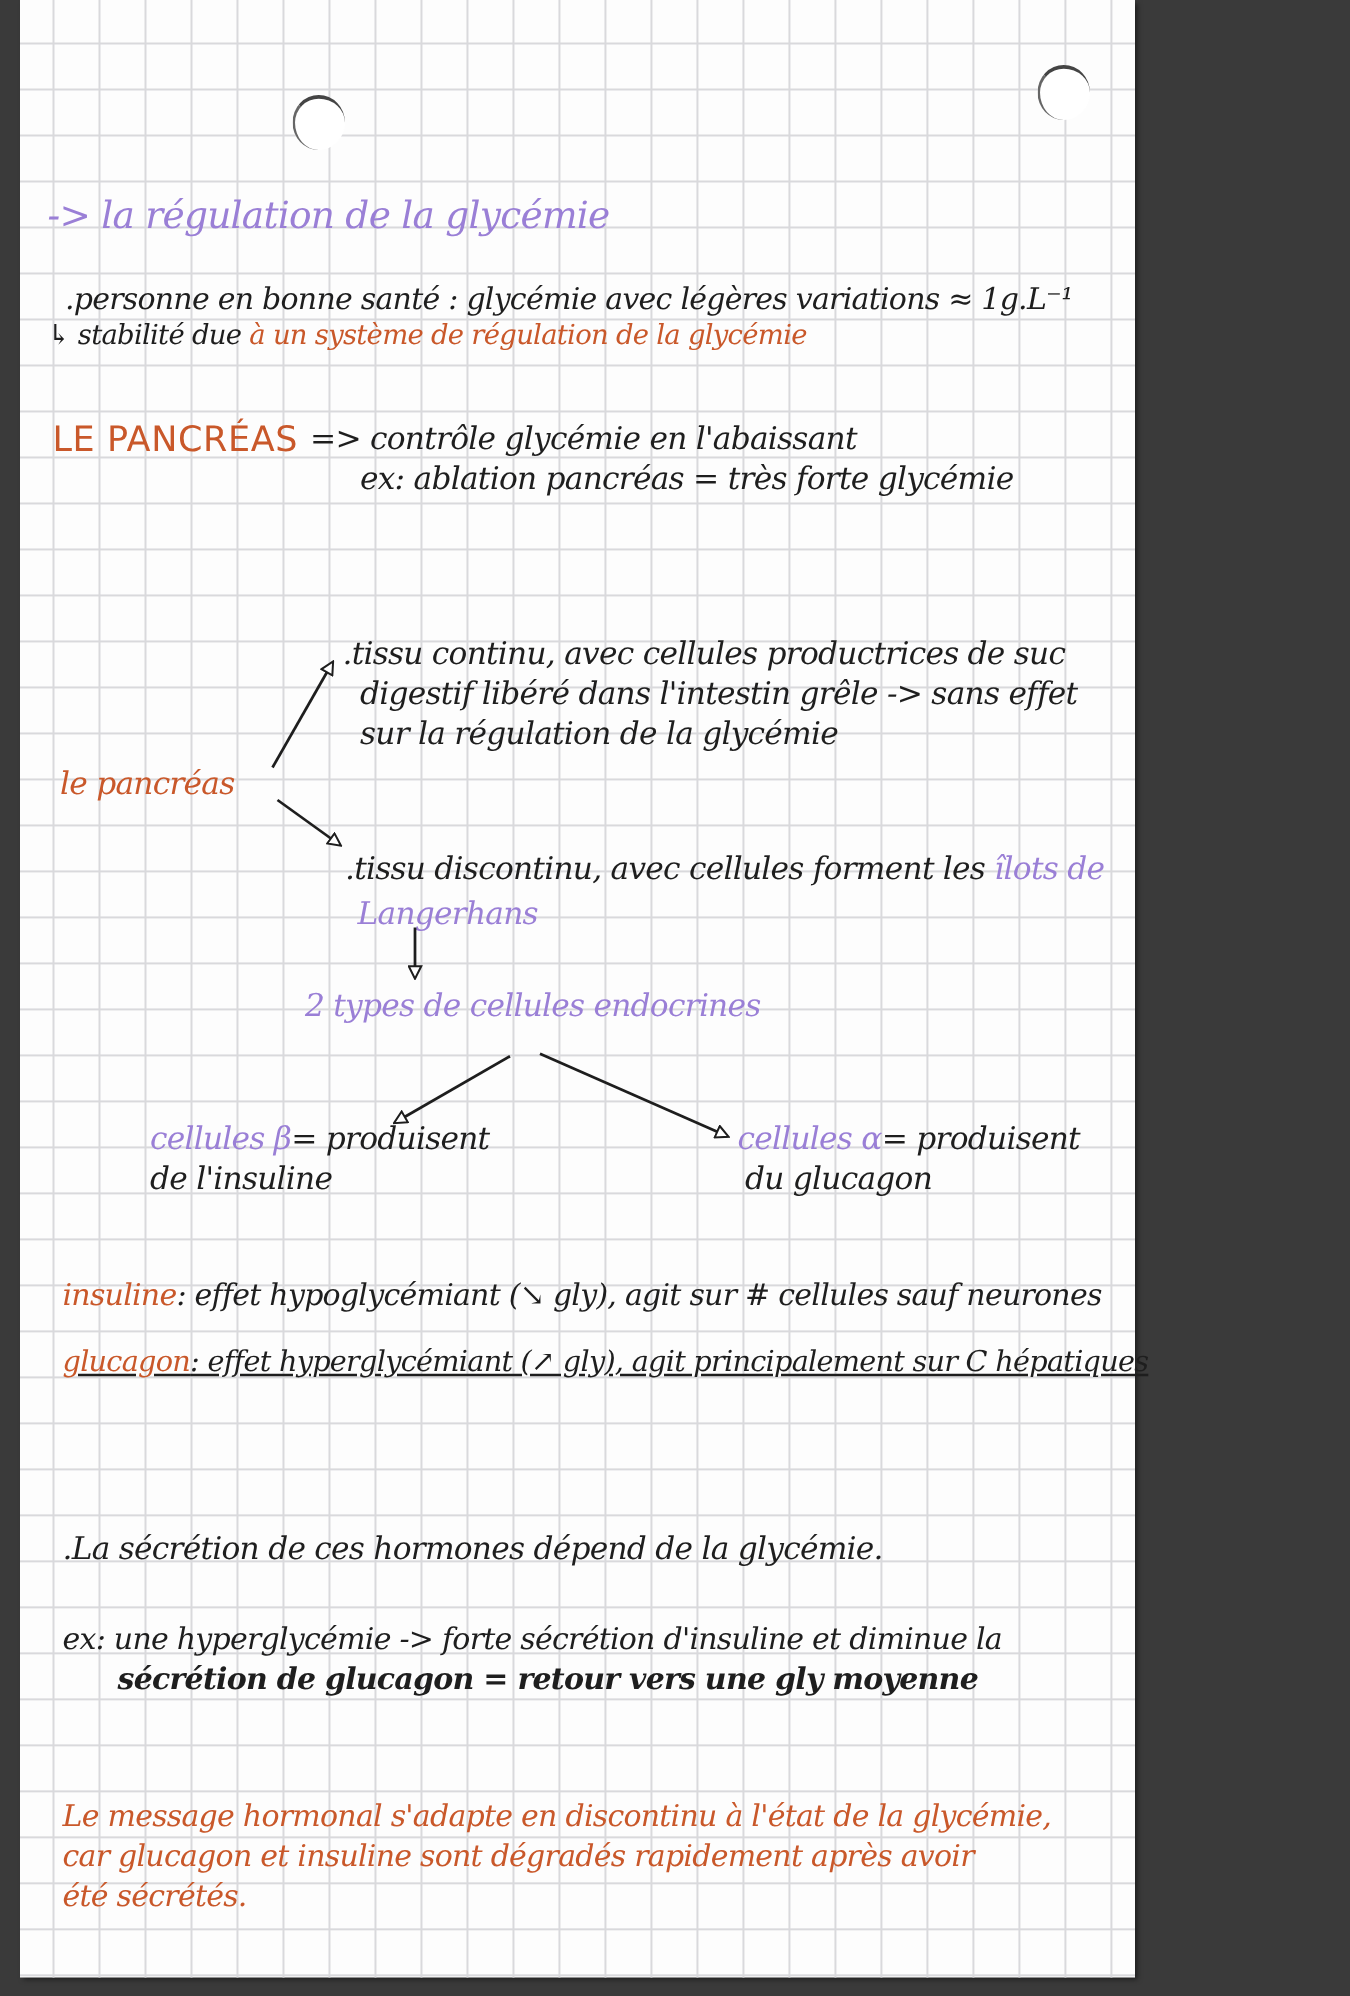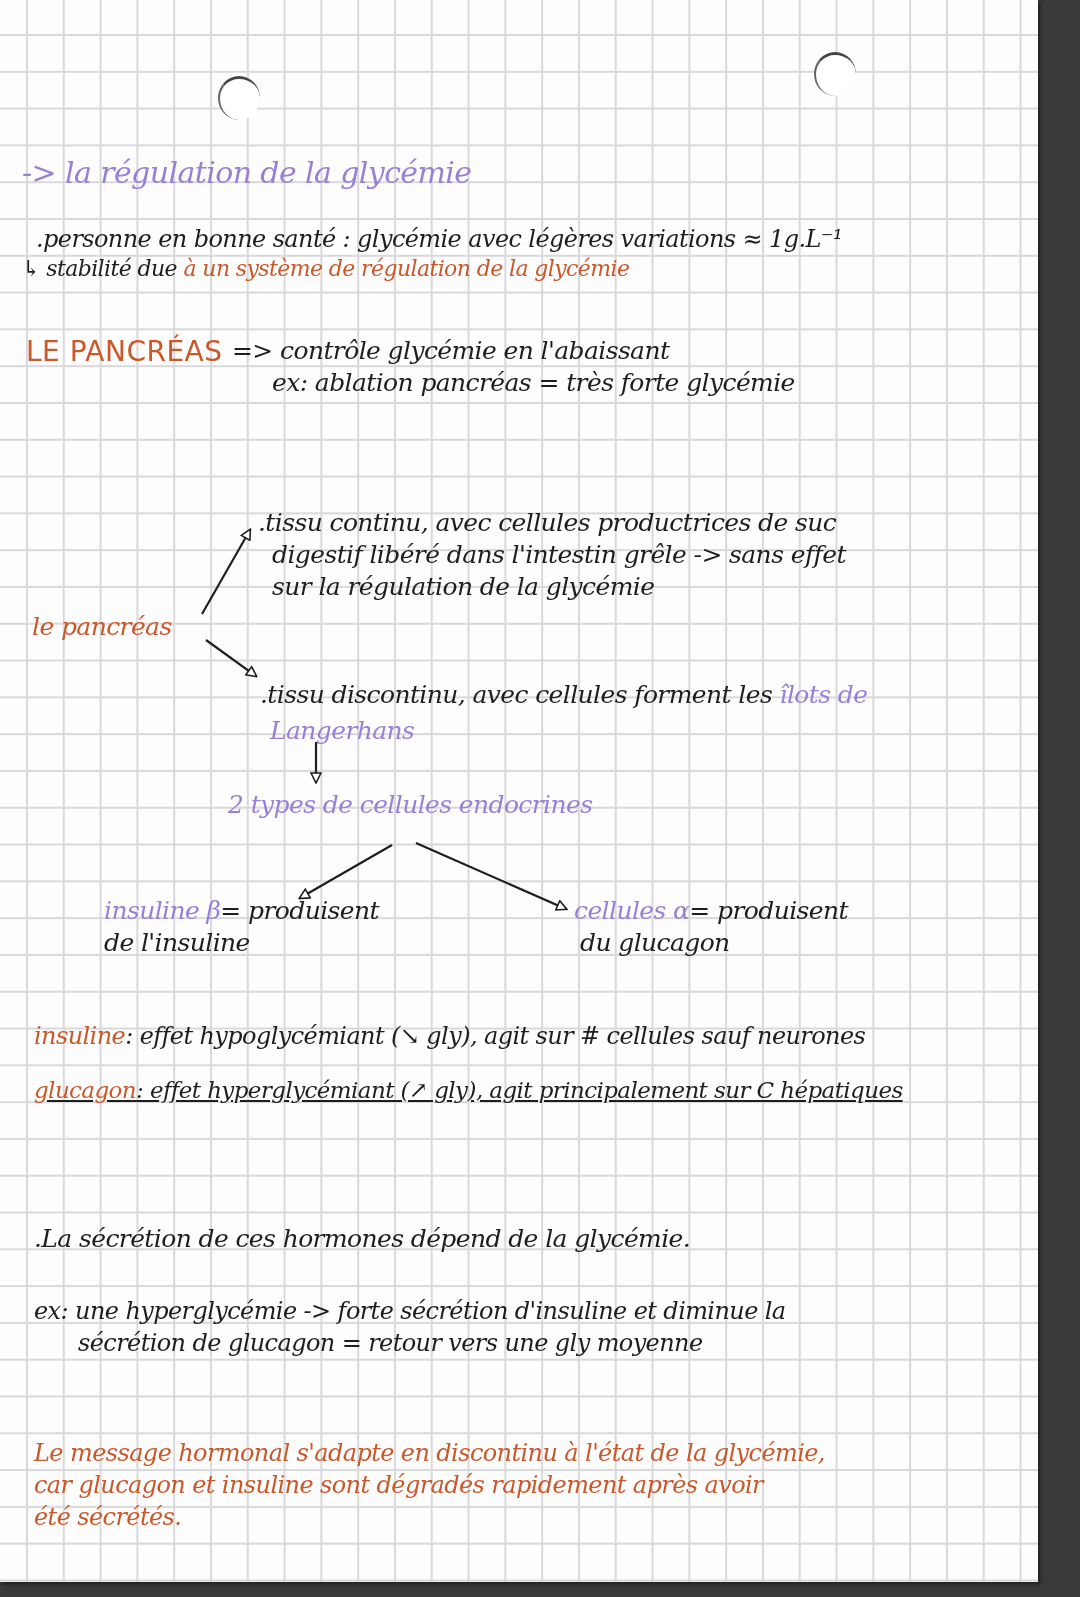--- a/index.html
+++ b/index.html
@@ -2,21 +2,21 @@
 <html><head>
   <meta charset="utf-8">
   <style>
     html, body { margin: 0; padding: 0; }
     body {
       width: 1080px; height: 1597px; overflow: hidden; position: relative;
       background: #3a3a3a;
       font-family: "DejaVu Sans", sans-serif;
     }
     .page {
-      position: absolute; left: 0; top: 0; width: 1038px; height: 1582px;
+      position: absolute; left: 16px; top: 0; width: 892px; height: 1582px;
       background-color: #fdfdfd;
       background-image:
         linear-gradient(to right, #d9d9dc 1.5px, transparent 1.5px),
         linear-gradient(to bottom, #d9d9dc 1.5px, transparent 1.5px);
       background-size: 36.8px 36.8px;
       background-position: 26px 34px;
       box-shadow: 2px 2px 4px rgba(0,0,0,0.5);
     }
     .hole {
       position: absolute; width: 42px; height: 44px; border-radius: 50%;
@@ -63,21 +63,21 @@
 
   <div class="line" style="left:260px; top:680px;text-align:center;">
     <span>.tissu discontinu, avec cellules forment les</span>
     <span class="purple">îlots de</span>
   </div>
   <div class="line purple" style="left:270px; top:716px;">Langerhans</div>
 
   <div class="line purple" style="left:228px; top:790px;">2 types de cellules endocrines</div>
 
   <div class="line" style="left:104px; top:896px;">
-    <span class="purple">insuline β</span><span>= produisent</span>
+    <span class="purple">cellules β</span><span>= produisent</span>
   </div>
   <div class="line" style="left:104px; top:928px;">de l'insuline</div>
 
   <div class="line" style="left:574px; top:896px;">
     <span class="purple">cellules α</span><span>= produisent</span>
   </div>
   <div class="line" style="left:580px; top:928px;">du glucagon</div>
 
   <svg class="arrows" width="1062" height="1000">
     <defs>
@@ -96,18 +96,18 @@
 
   <div class="line" style="left:34px; top:1021px; font-size:24px;">
     <span class="orange">insuline</span><span>: effet hypoglycémiant (↘ gly), agit sur # cellules sauf neurones</span>
   </div>
   <div class="line" style="left:34px; top:1075px; font-size:23px;text-decoration:underline;">
     <span class="orange">glucagon</span><span>: effet hyperglycémiant (↗ gly), agit principalement sur C hépatiques</span>
   </div>
 
   <div class="line" style="left:34px; top:1224px;">.La sécrétion de ces hormones dépend de la glycémie.</div>
   <div class="line" style="left:34px; top:1296px; font-size:24px;">ex: une hyperglycémie -&gt; forte sécrétion d'insuline et diminue la</div>
-  <div class="line" style="left:78px; top:1328px; font-size:24px;">sécrétion de glucagon = retour vers une gly moyenne</div>
+  <div class="line" style="left:78px; top:1328px; font-size:24px;font-weight:bold;">sécrétion de glucagon = retour vers une gly moyenne</div>
 
   <div class="line orange" style="left:34px; top:1438px; font-size:24px;">Le message hormonal s'adapte en discontinu à l'état de la glycémie,</div>
   <div class="line orange" style="left:34px; top:1470px; font-size:24px;">car glucagon et insuline sont dégradés rapidement après avoir</div>
   <div class="line orange" style="left:34px; top:1502px; font-size:24px;">été sécrétés.</div>
 </div>
 
 </body></html>

